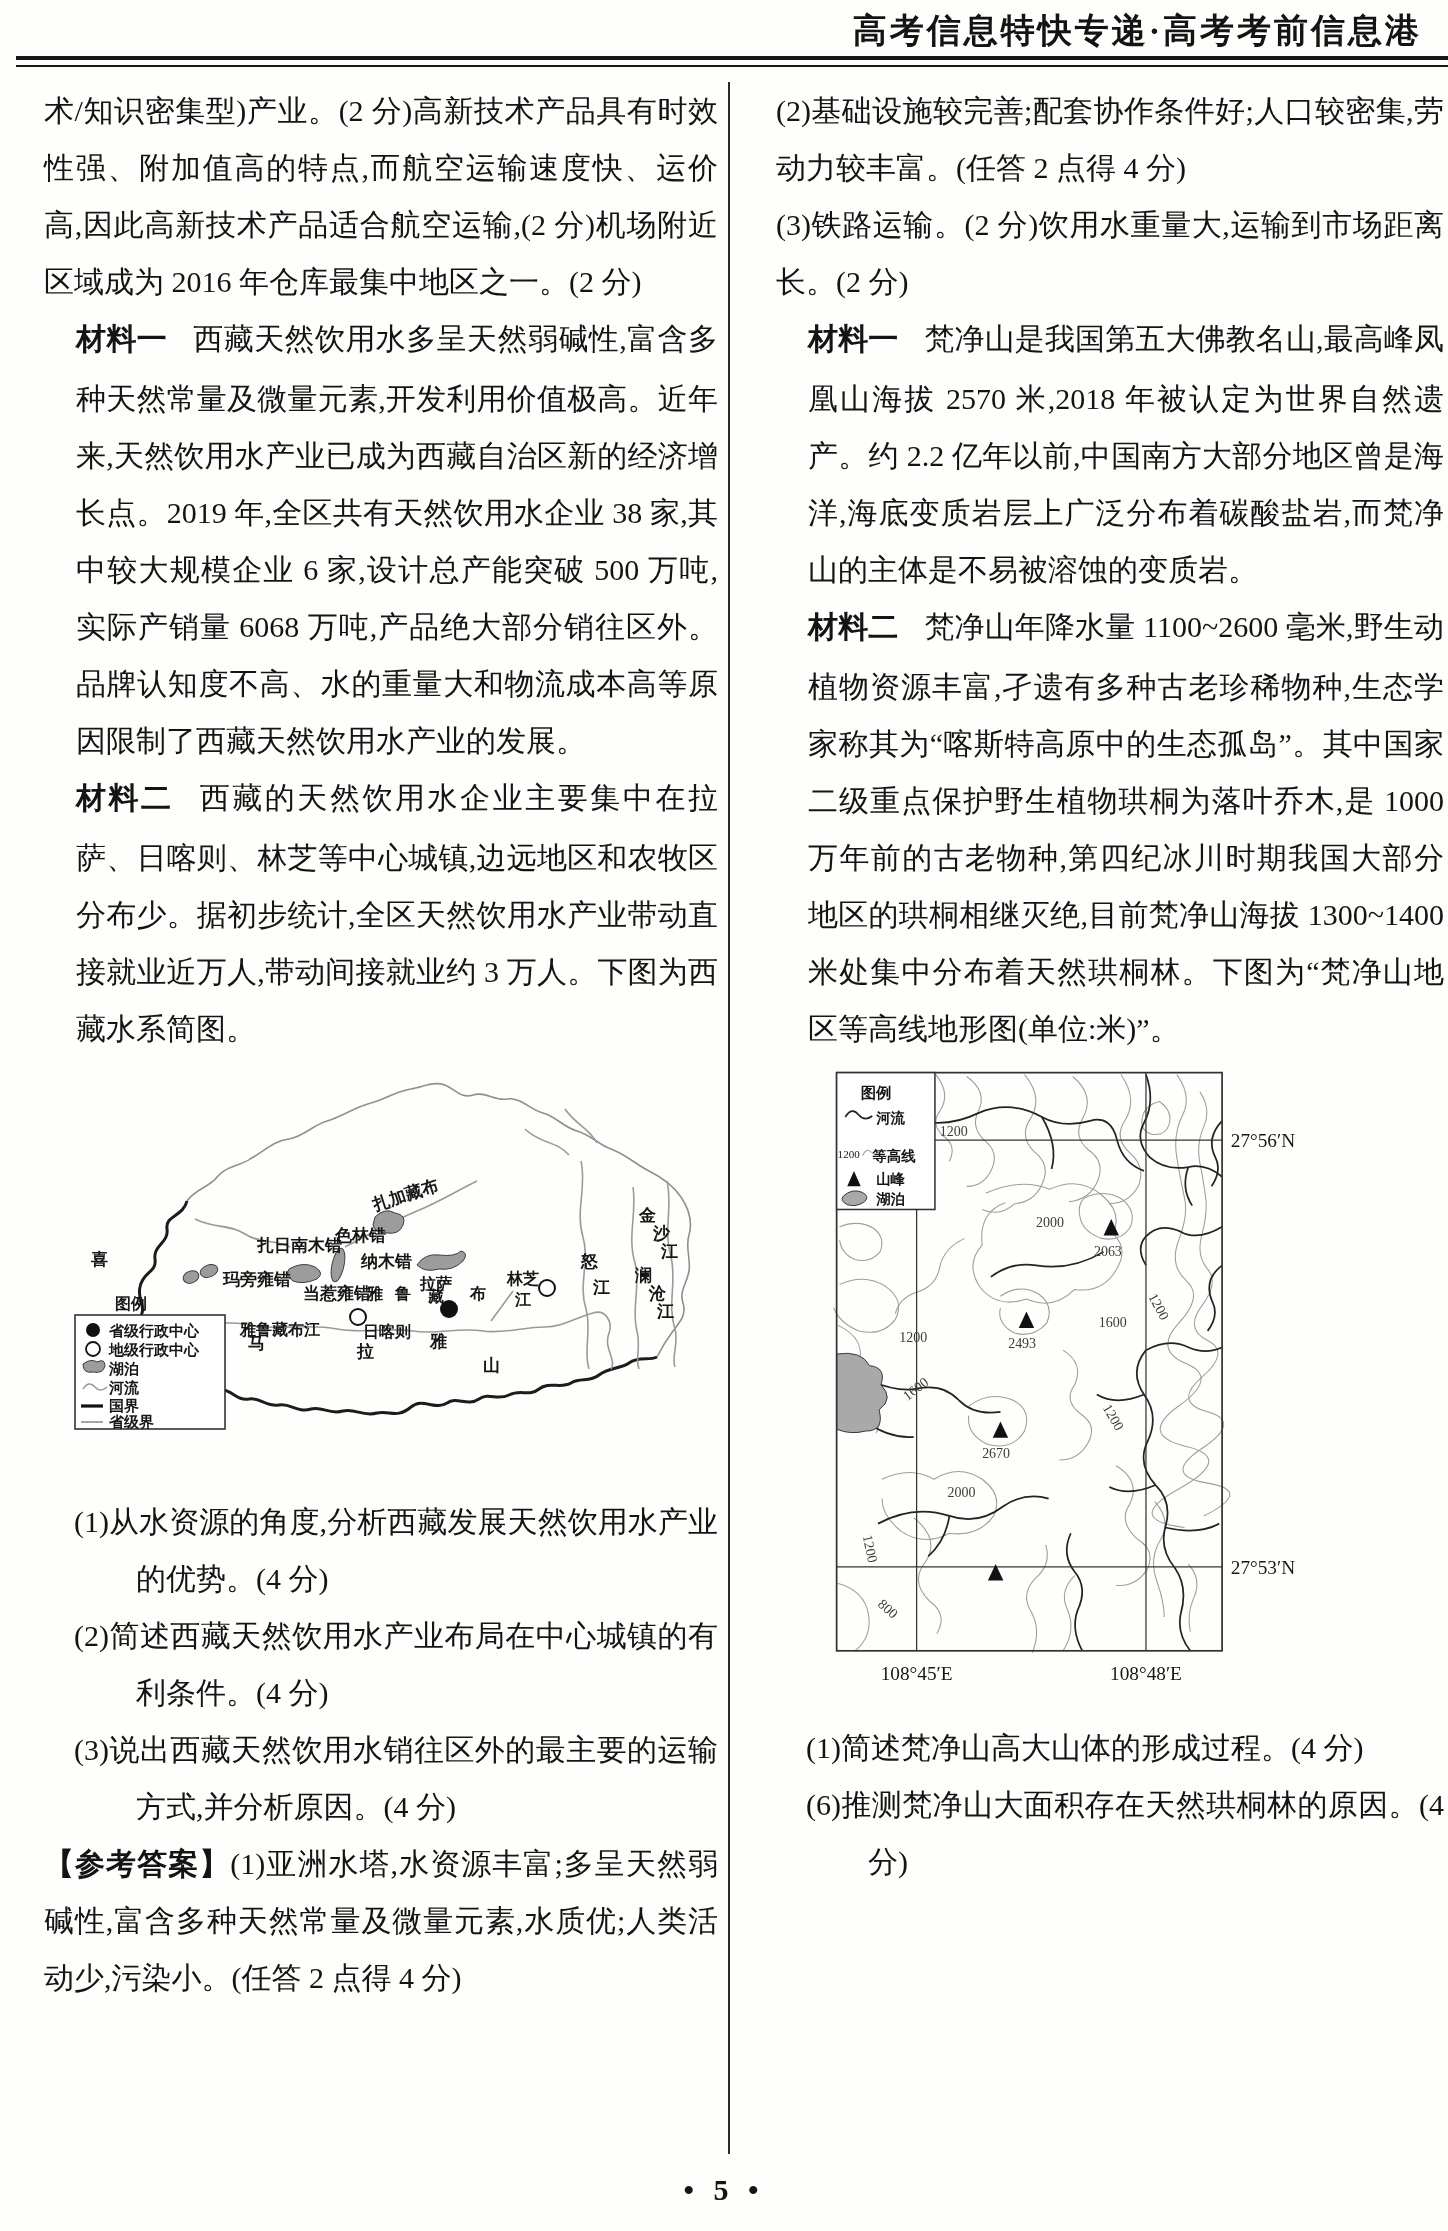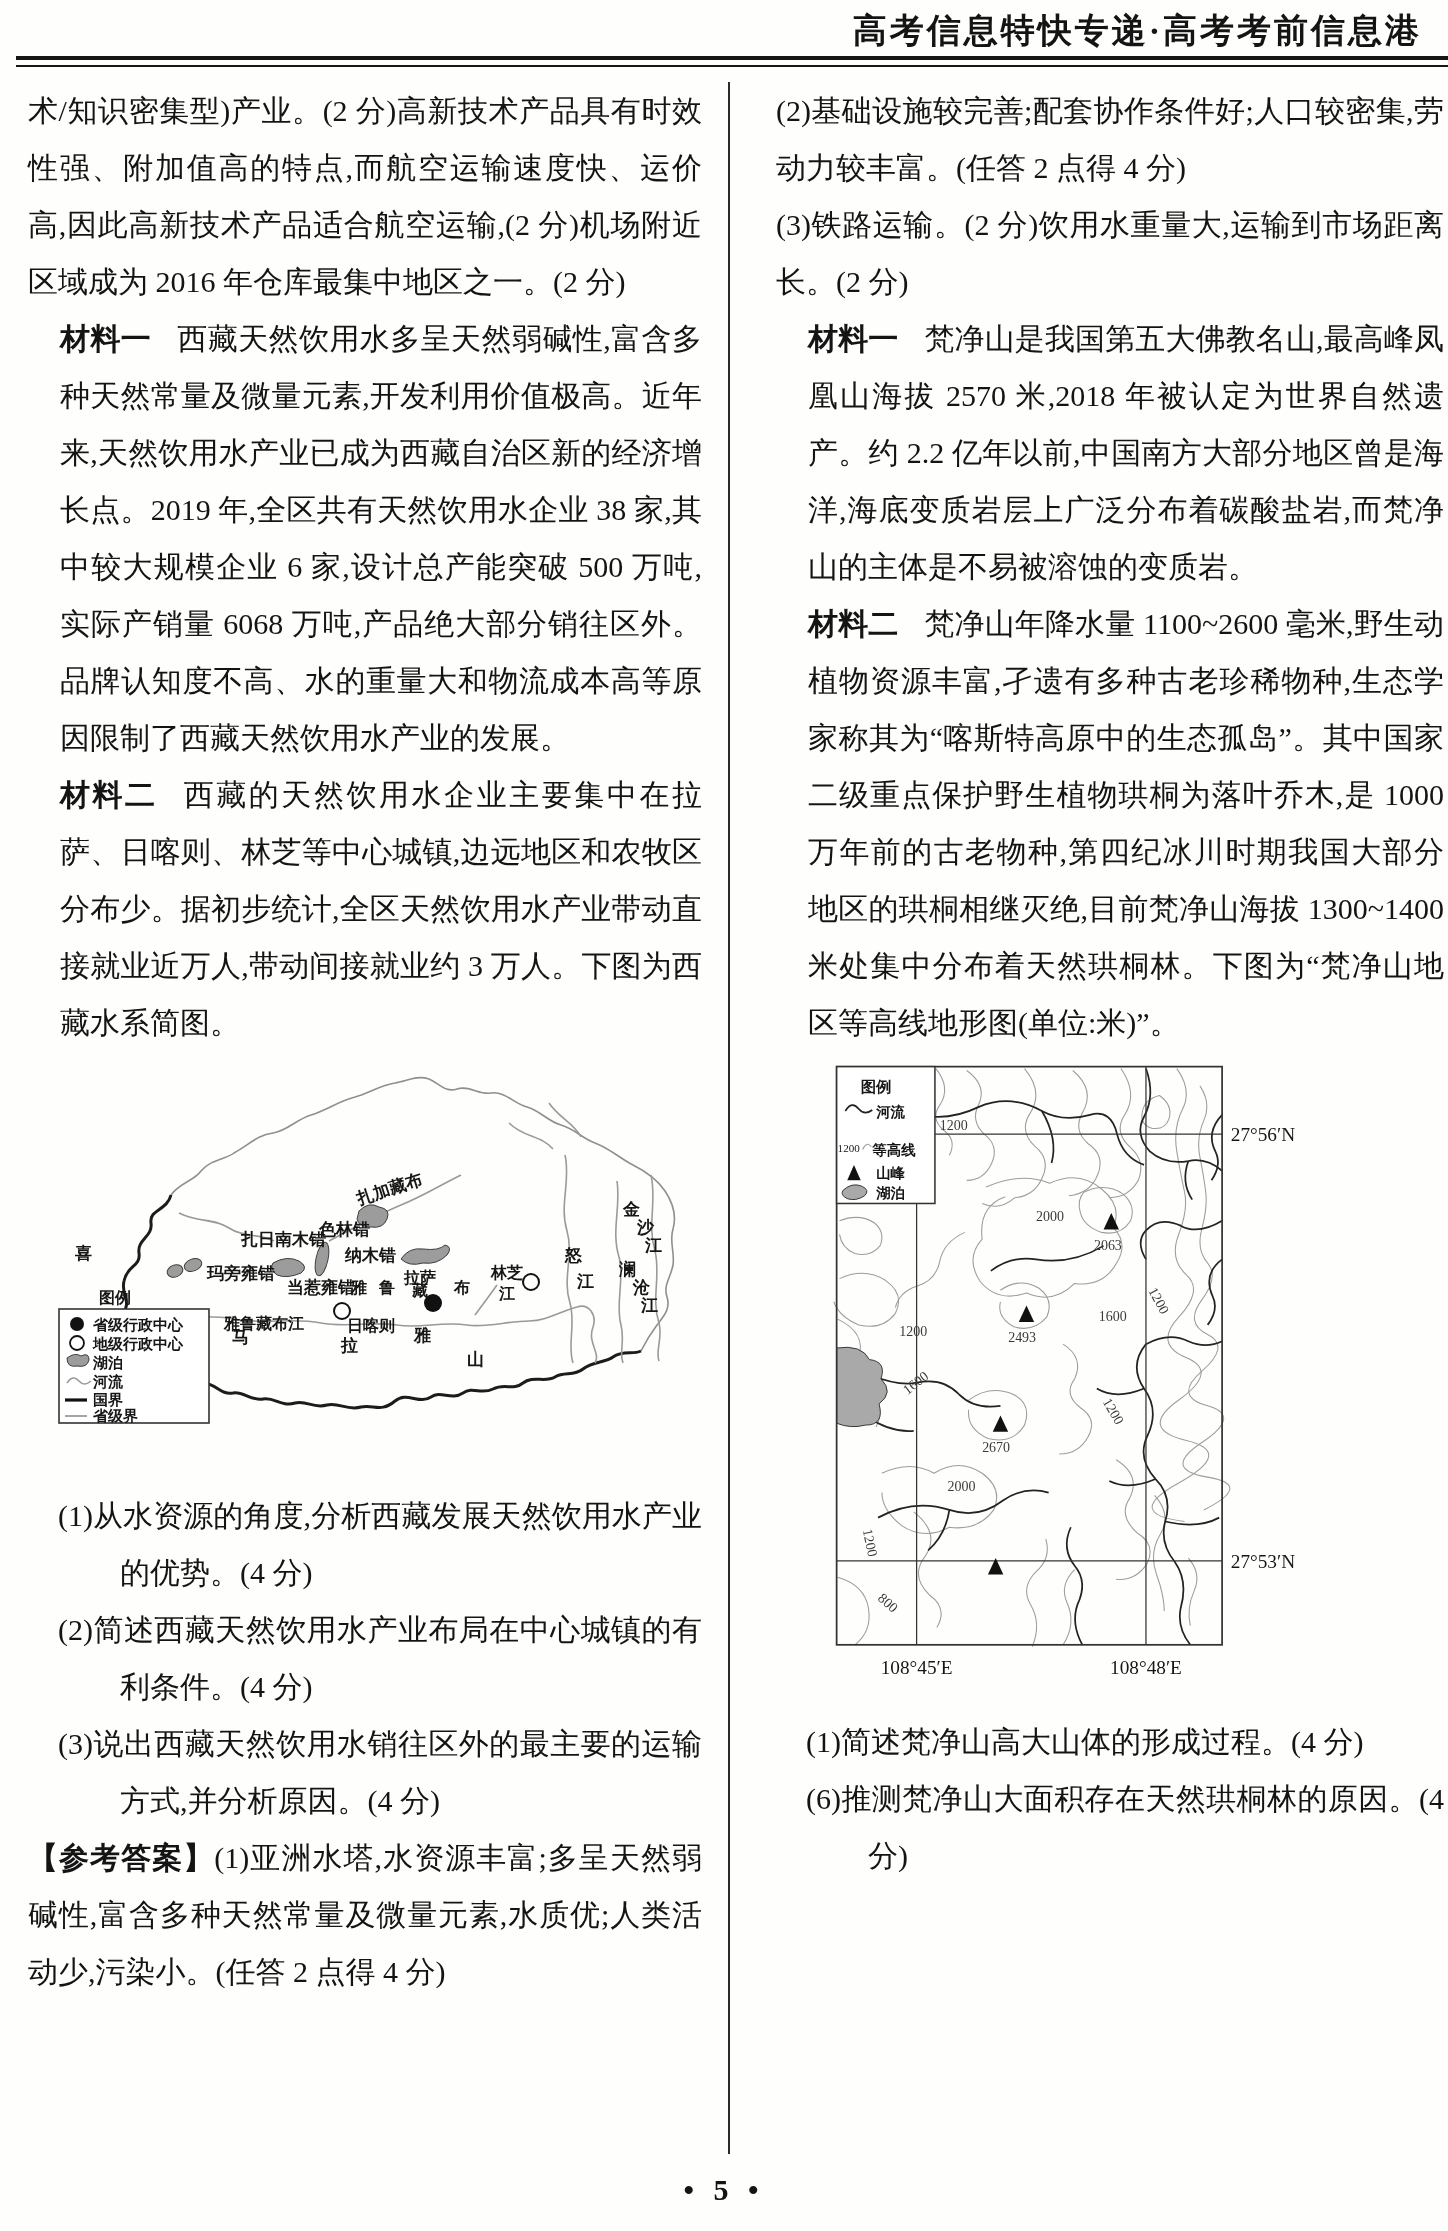--- a/index.html
+++ b/index.html
@@ -5,27 +5,27 @@
   html,body{margin:0;padding:0;background:#d9d9d9;}
   .page{position:relative;width:1448px;height:2231px;background:#fefefc;overflow:hidden;
         font-family:"Liberation Serif","DejaVu Serif",serif;color:#141414;}
   
   .header-title{position:absolute;top:8px;right:26px;font-size:34px;font-weight:700;
         letter-spacing:3px;white-space:nowrap;}
   .header-rule{position:absolute;left:16px;right:0;top:56px;height:5px;
         border-top:4px solid #161616;border-bottom:2px solid #161616;}
   
   .col{position:absolute;top:82px;font-size:30px;line-height:57px;text-align:justify;}
-  .col-left{left:28px;width:674px;}
+  .col-left{left:44px;width:674px;}
   .col-right{left:776px;width:668px;}
   .col p{margin:0;}
   .divider{position:absolute;left:728px;top:82px;height:2072px;border-left:2px solid #2a2a2a;}
   .mat{padding-left:32px;}
   .qitem{padding-left:92px;text-indent:-62px;}
-  .mlabel{font-weight:700;font-family:Liberation Sans, sans-serif;margin-right:26px;}
+  .mlabel{font-weight:700;font-family:Liberation Mono, monospace;margin-right:26px;}
   .alabel{font-weight:700;font-family:Liberation Serif, serif;}
   figure{margin:0;}
   .tibet-fig{margin:12px 0 6px -4px;}
   .contour-fig{margin:6px 0 2px 46px;}
   .footer{position:absolute;left:0;bottom:24px;width:100%;text-align:center;
         font-size:30px;font-weight:700;letter-spacing:6px;}
   
   svg text{font-family:"Liberation Serif","DejaVu Serif",serif;fill:#161616;}
   .t-lbl{font-size:17px;font-weight:700;}
   .t-lbl-sm{font-size:16px;font-weight:700;}

